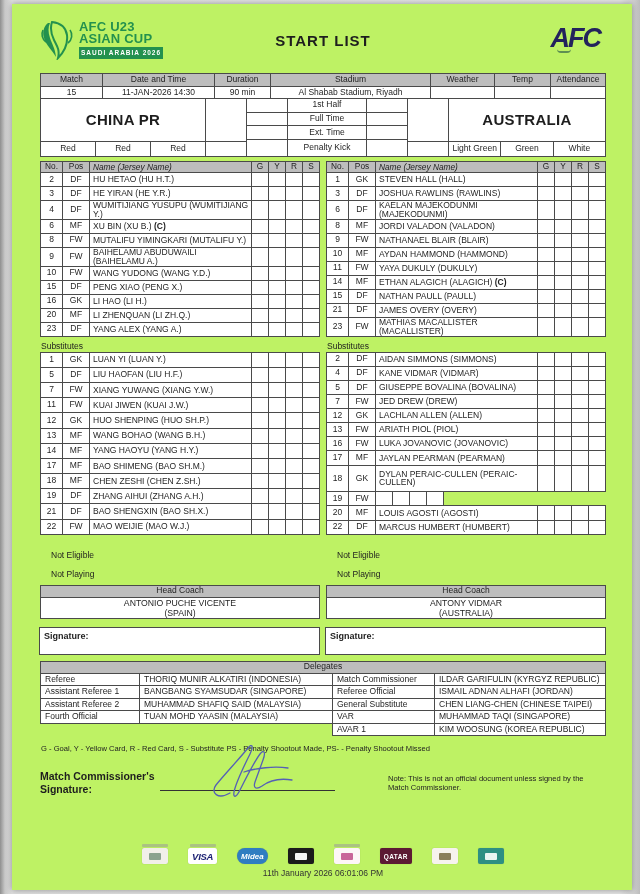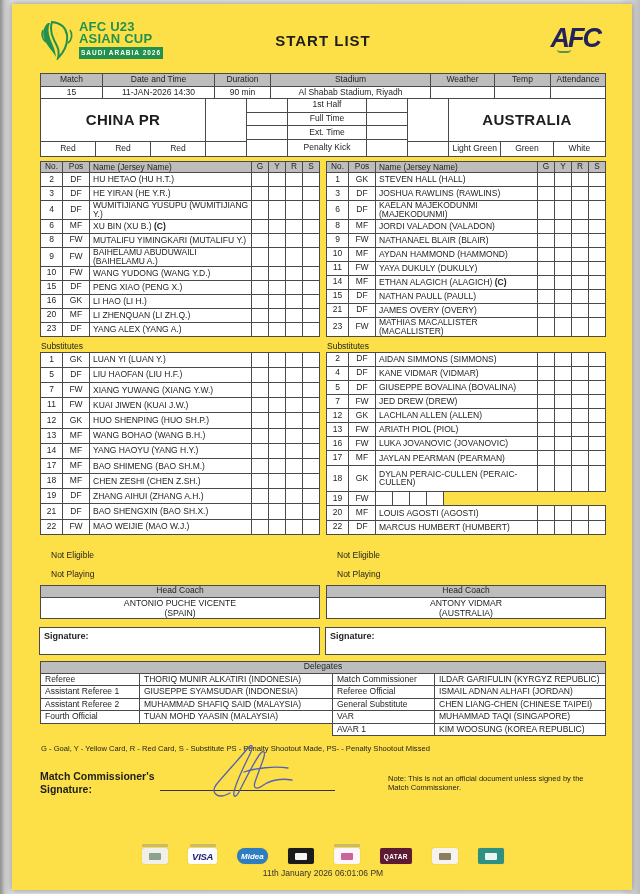--- a/index.html
+++ b/index.html
@@ -5,21 +5,21 @@
   * { box-sizing: border-box; margin: 0; padding: 0; }
   html,body { width:640px; }
   body {
     width:640px; height:894px;
     background: linear-gradient(90deg,#8f8f8f 0px,#c9c9c9 5px,#dedede 12px,#e3e3e3 620px,#cfcfcf 634px,#bdbdbd 640px);
     font-family:"Liberation Sans","DejaVu Sans",sans-serif;
     color:#1e1e1e; overflow:hidden;
   }
   .sheet {
     width:620px; height:886px; margin:4px auto 0 12px;
-    background:#fde047; box-shadow:0 0 6px rgba(0,0,0,.35);
+    background:#bef264; box-shadow:0 0 6px rgba(0,0,0,.35);
     padding:8px 26px 0 28px;
   }
   
   .hdr { display:grid; grid-template-columns:1fr auto 1fr; align-items:center; height:56px; }
   .tourn { display:flex; align-items:center; gap:5px; }
   .tourn-text { color:#23914e; font-weight:bold; line-height:12px; font-size:13px; letter-spacing:.2px; }
   .tourn-text .l3 { font-size:6.5px; letter-spacing:1px; background:#23914e; color:#fff; padding:0 2px; display:inline-block; margin-top:1px; }
   .start-title { font-weight:bold; font-size:15px; letter-spacing:1px; text-align:center; }
   .afc-mark { justify-self:end; text-align:right; padding-right:6px; }
   .afc-word { font-style:italic; font-weight:900; font-size:27px; color:#23235c; letter-spacing:-2px; line-height:22px; }
@@ -46,21 +46,21 @@
   
   .teams { display:flex; gap:6px; margin-top:5px; }
   .tcol { flex:1; min-width:0; }
   .ptable { padding-left:1px; }
   .prow { display:flex; }
   .prow .cell { min-height:15px; }
   .cn{width:23px}.cp{width:28px}
   .cname{flex:1; justify-content:flex-start; text-align:left; padding:0 2px 0 3px; line-height:1.05;}
   .cm{width:18px}
   .phead .cell { height:12px; min-height:12px; font-size:8.3px; }
-  .phead .cname{ font-weight:normal; }
+  .phead .cname{ font-weight:normal;font-style:italic; }
   .subs-body { display:flex; flex-direction:column; height:182px; padding-left:1px; }
   .subs-body .prow { flex:1; } .subs-body .prow.tall { flex:1.9; }
   .subs-body .prow .cell { min-height:0; height:auto; }
   .slabel { font-size:8.5px; margin:4px 0 2px 1px; }
   .flag { font-size:8.5px; margin-left:11px; }
   .ne { margin-top:15px; } .np { margin-top:9px; }
   .coach { margin-top:7px; padding-left:1px; }
   .coach-bar { height:12px; }
   .coach-cell { height:22px; flex-direction:column; font-size:8.7px; line-height:10px; }
   .sig-box { margin-top:8px; height:28px; align-items:flex-start; justify-content:flex-start; padding:3px 4px; font-weight:bold; font-size:9px; }
@@ -654,21 +654,21 @@
     <div class="cell hdr-bg dtitle">Delegates</div>
     <div id="delegate-rows">
         <div class="row drow">
           <div class="cell dc0">Referee</div>
           <div class="cell dc1">THORIQ MUNIR ALKATIRI (INDONESIA)</div>
           <div class="cell dc2">Match Commissioner</div>
           <div class="cell dc3">ILDAR GARIFULIN (KYRGYZ REPUBLIC)</div>
         </div>
         <div class="row drow">
           <div class="cell dc0">Assistant Referee 1</div>
-          <div class="cell dc1">GIUSEPPE SYAMSUDAR (INDONESIA)</div>
+          <div class="cell dc1">BANGBANG SYAMSUDAR (SINGAPORE)</div>
           <div class="cell dc2">Referee Official</div>
           <div class="cell dc3">ISMAIL ADNAN ALHAFI (JORDAN)</div>
         </div>
         <div class="row drow">
           <div class="cell dc0">Assistant Referee 2</div>
           <div class="cell dc1">MUHAMMAD SHAFIQ SAID (MALAYSIA)</div>
           <div class="cell dc2">General Substitute</div>
           <div class="cell dc3">CHEN LIANG-CHEN (CHINESE TAIPEI)</div>
         </div>
         <div class="row drow">

